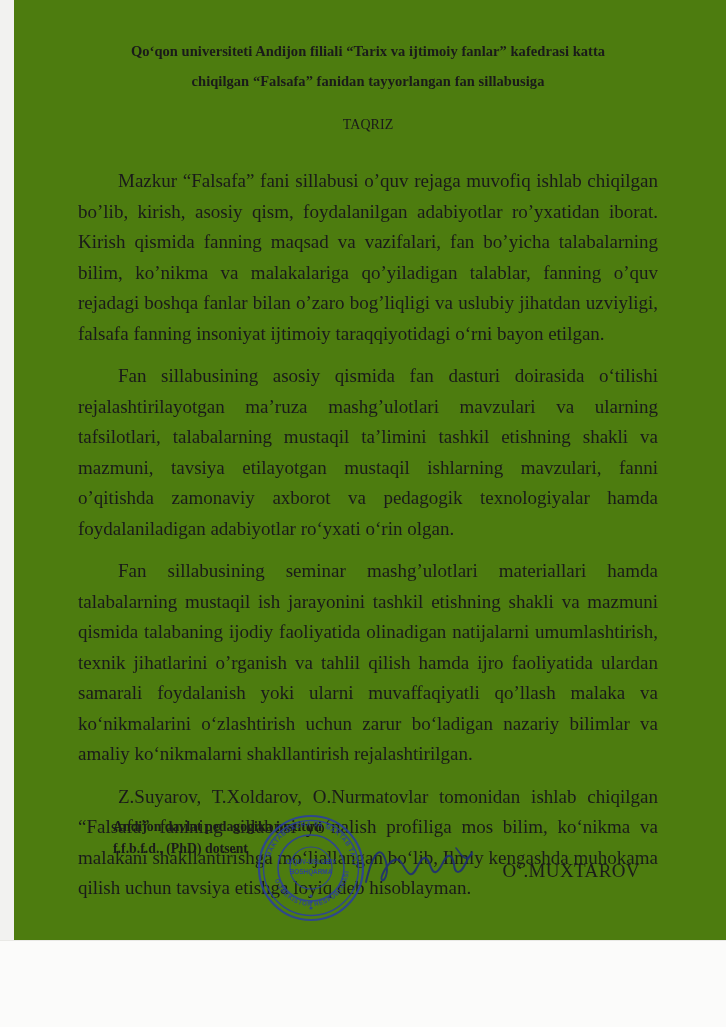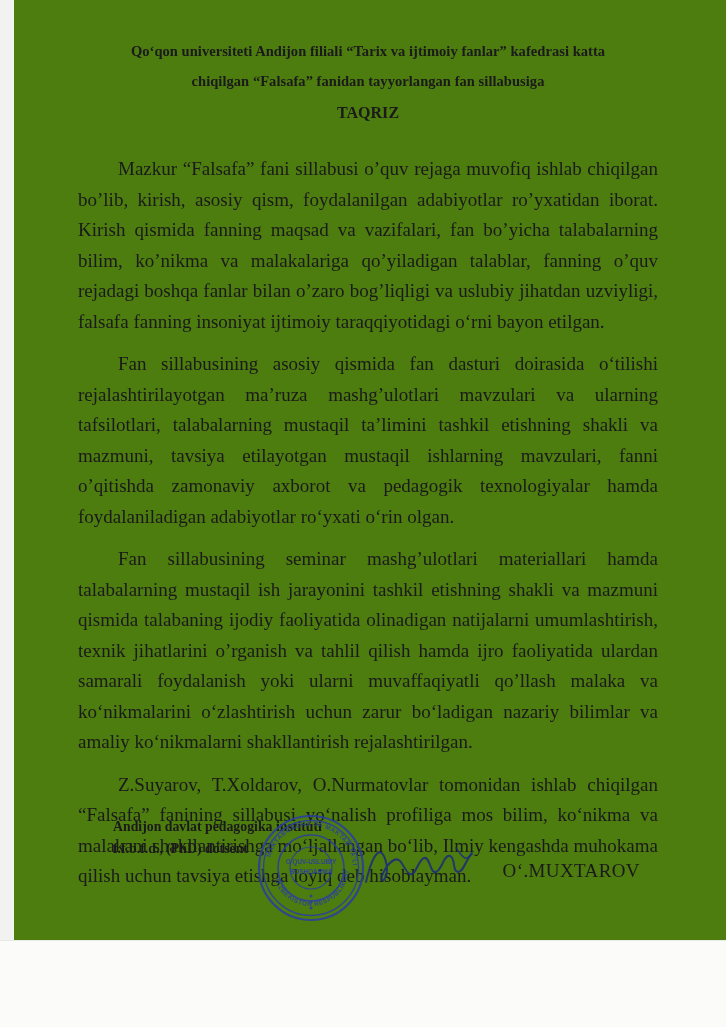--- a/index.html
+++ b/index.html
@@ -51,23 +51,23 @@
     font-weight: bold;
     font-size: 14.5px;
     line-height: 30px;
     letter-spacing: 0.05px;
   }
   .title-line {
     display: block;
   }
   .taqriz {
     display: block;
-    font-weight: bold;
-    font-size: 16px;
-    margin-top: 2px;
+    font-weight: normal;
+    font-size: 14px;
+    margin-top: 14px;
   }
   .body-text {
     margin-top: 26px;
     font-size: 19px;
     line-height: 30.5px;
     text-align: justify;
   }
   .para {
     text-indent: 40px;
     margin: 0 0 0 0;

